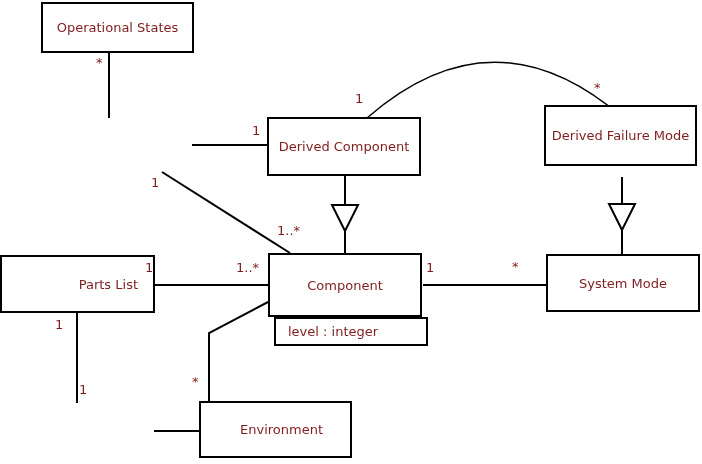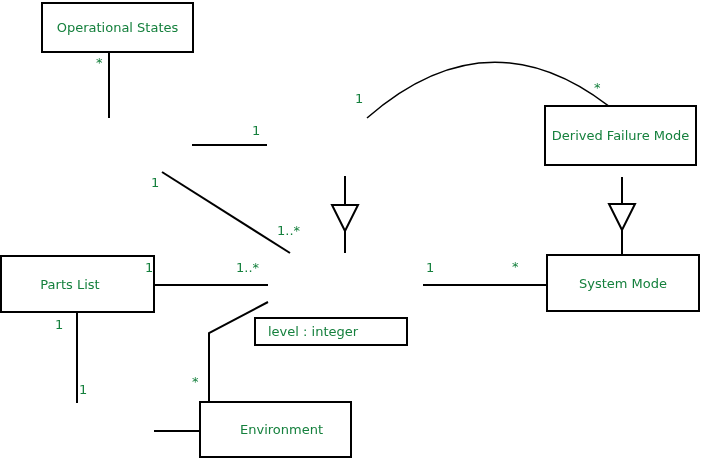--- a/index.html
+++ b/index.html
@@ -1,31 +1,31 @@
 <!DOCTYPE html>
 <html><head>
 <meta charset="utf-8">
 <style>
   html,body{margin:0;padding:0;background:#ffffff;}
   .canvas{
     position:relative;width:702px;height:464px;background:#ffffff;
-    font-family:"DejaVu Sans",sans-serif;color:#15803d;overflow:hidden;
+    font-family:"DejaVu Sans",sans-serif;color:#7f1d1d;overflow:hidden;
   }
   .edges{position:absolute;left:0;top:0;}
   .uml-class{
     position:absolute;box-sizing:border-box;border:2px solid #000;background:#fff;
     display:flex;align-items:center;justify-content:center;
     font-size:13px;white-space:nowrap;z-index:2;
   }
   .uml-attr{
     position:absolute;box-sizing:border-box;border:2px solid #000;background:#fff;
     display:flex;align-items:center;font-size:13px;white-space:nowrap;
     padding-left:12px;z-index:2;
   }
-  .shift-left{padding-right:15px;}
+  .shift-left{padding-right:15px;justify-content:flex-end;}
   .shift-right{padding-left:12px;}
   .mult{
     position:absolute;font-size:13px;line-height:14px;z-index:3;white-space:nowrap;
   }
 </style>
 </head>
 <body>
 
 <div class="canvas">
 
@@ -56,30 +56,36 @@
     <polyline points="268,302 209,333 209,401"></polyline>
 
     <line x1="154" y1="431" x2="199" y2="431"></line>
   </svg>
 
   <div class="uml-class" style="left:41px;top:2px;width:153px;height:51px">
     <span>Operational States</span>
   </div>
 
 
+  <div class="uml-class" style="left:267px;top:117px;width:154px;height:59px">
+    <span>Derived Component</span>
+  </div>
 
   <div class="uml-class" style="left:544px;top:105px;width:153px;height:61px">
     <span>Derived Failure Mode</span>
   </div>
 
   <div class="uml-class shift-left" style="left:0px;top:255px;width:155px;height:58px">
     <span>Parts List</span>
   </div>
 
-  <div class="uml-attr" style="left:254px;top:317px;width:154px;height:29px">
+  <div class="uml-class" style="left:268px;top:253px;width:154px;height:64px">
+    <span>Component</span>
+  </div>
+  <div class="uml-attr" style="left:274px;top:317px;width:154px;height:29px">
     <span>level : integer</span>
   </div>
 
   <div class="uml-class" style="left:546px;top:254px;width:154px;height:58px">
     <span>System Mode</span>
   </div>
 
 
   <div class="uml-class shift-right" style="left:199px;top:401px;width:153px;height:57px">
     <span>Environment</span>

